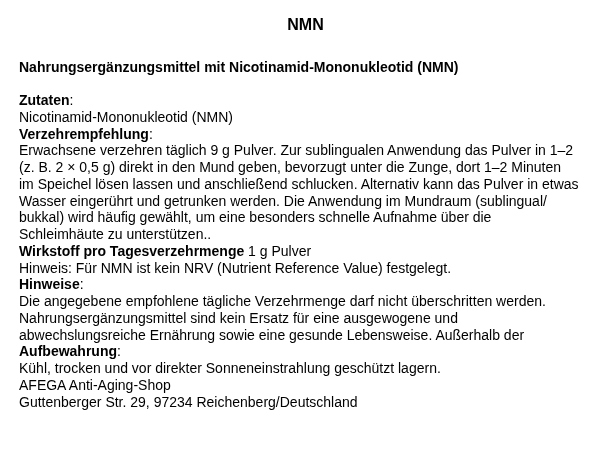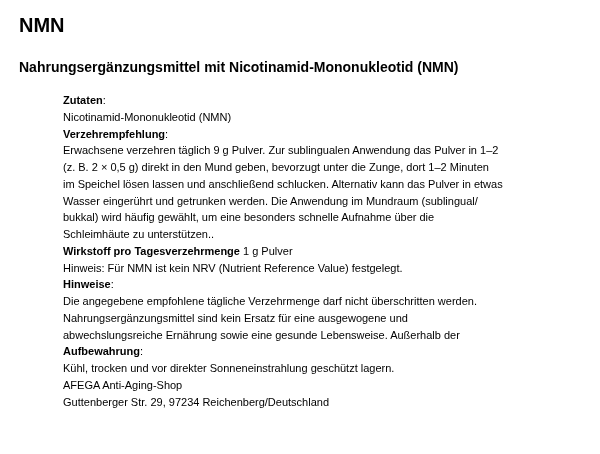--- a/index.html
+++ b/index.html
@@ -13,40 +13,40 @@
   body {
     font-family: "Liberation Sans", "DejaVu Sans", sans-serif;
     color: #000000;
     -webkit-font-smoothing: antialiased;
   }
   .page {
     padding: 12px 8px 0 19px;
     width: 573px;
   }
   .title {
-    font-size: 20px;
+    font-size: 16px;
     line-height: 26px;
     font-weight: bold;
     margin: 0;
+    text-align: center;
   }
   .subtitle {
     font-size: 14px;
     line-height: 17px;
     font-weight: bold;
     white-space: nowrap;
     margin-top: 21px;
   }
   .spacer {
     height: 16px;
   }
   .body-text .line {
-    font-size: 11px;
+    font-size: 14px;
     line-height: 16.75px;
     white-space: nowrap;
-    margin-left: 44px;
   }
   .body-text .line .b {
     font-weight: bold;
   }
 </style>
 </head>
 <body>
 
 <div class="page">
   <h1 class="title">NMN</h1>

